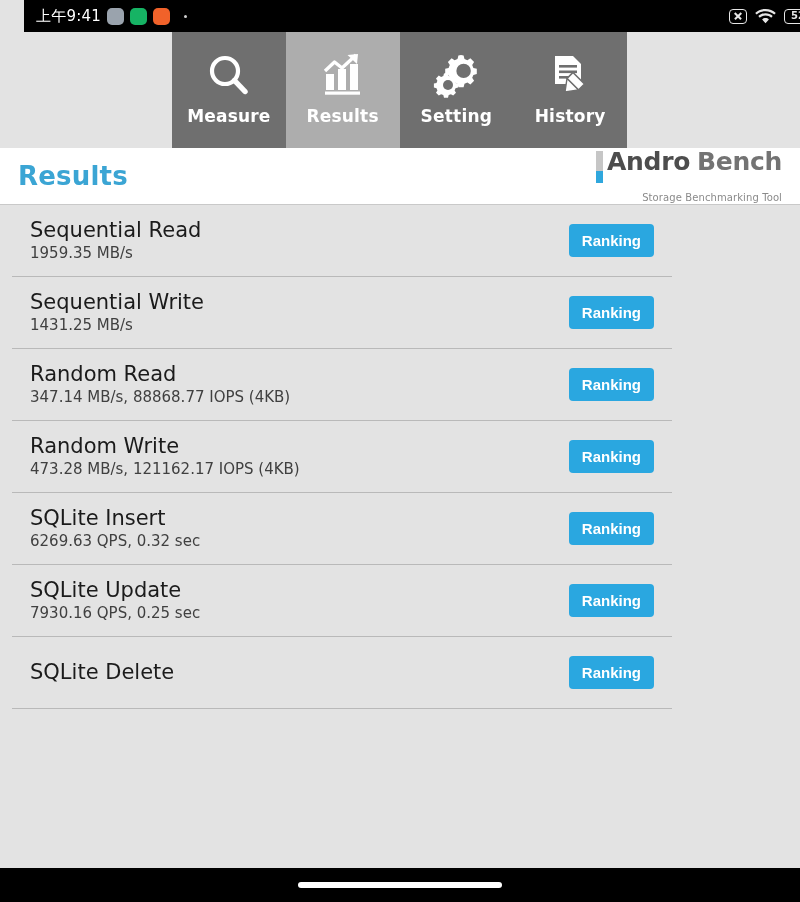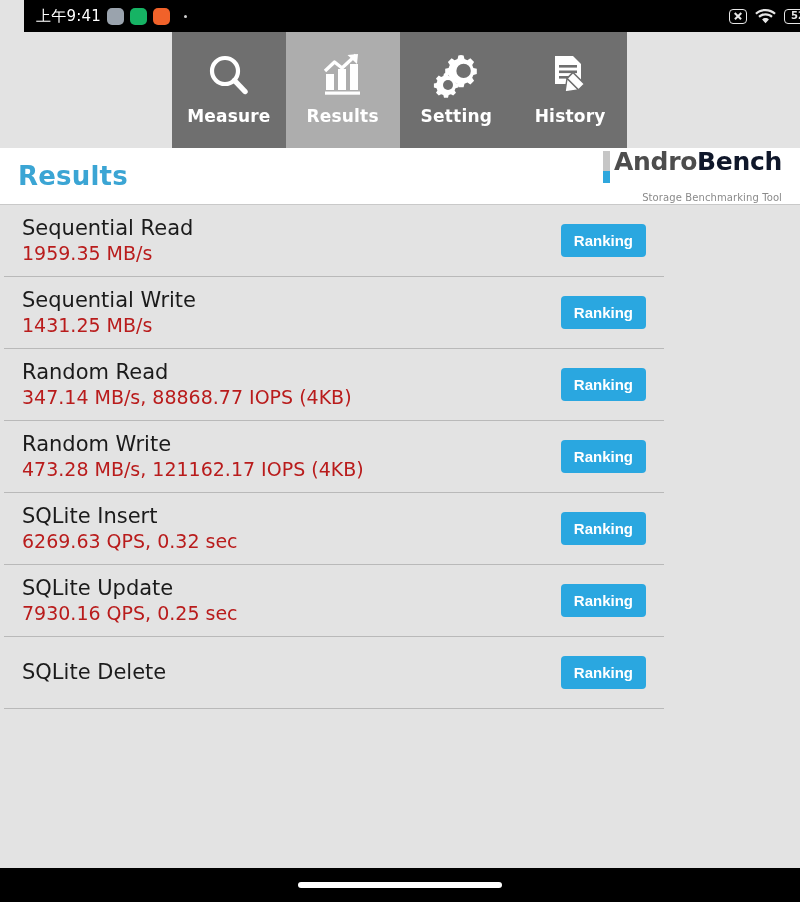--- a/index.html
+++ b/index.html
@@ -181,32 +181,32 @@
     background: linear-gradient(to bottom, #c6c6c6 0 62%, #2fa7dd 62% 100%);
   }
   .logo-text { display: flex; flex-direction: column; align-items: flex-end; }
   .logo-main {
     font-size: 25px;
     font-weight: bold;
     line-height: 1;
     letter-spacing: -0.3px;
   }
   .logo-andro { color: #4d4d4d; }
-  .logo-bench { color: #0f172a; }
+  .logo-bench { color: #737373; margin-left: 7px; }
   .logo-sub {
     font-size: 10px;
     color: #8a8a8a;
     margin-top: 18px;
     letter-spacing: 0.1px;
   }
 
   
   .list {
     position: absolute;
-    left: 4px; top: 205px;
+    left: 12px; top: 205px;
     width: 660px;
     background: #e3e3e3;
   }
   .result-row {
     position: relative;
     height: 72px;
     border-bottom: 1px solid #b9b9b9;
     display: flex;
     align-items: center;
     justify-content: space-between;
@@ -219,22 +219,22 @@
     flex-direction: column;
     justify-content: center;
     gap: 3px;
   }
   .row-title {
     font-size: 21px;
     color: #1b1b1b;
     line-height: 1.1;
   }
   .row-value {
-    font-size: 19px;
-    color: #b91c1c;
+    font-size: 15px;
+    color: #404040;
     line-height: 1.1;
   }
   .ranking-btn {
     background: #2aa7e0;
     color: #ffffff;
     font-size: 15px;
     font-weight: bold;
     border: none;
     border-radius: 4px;
     padding: 8px 13px;

